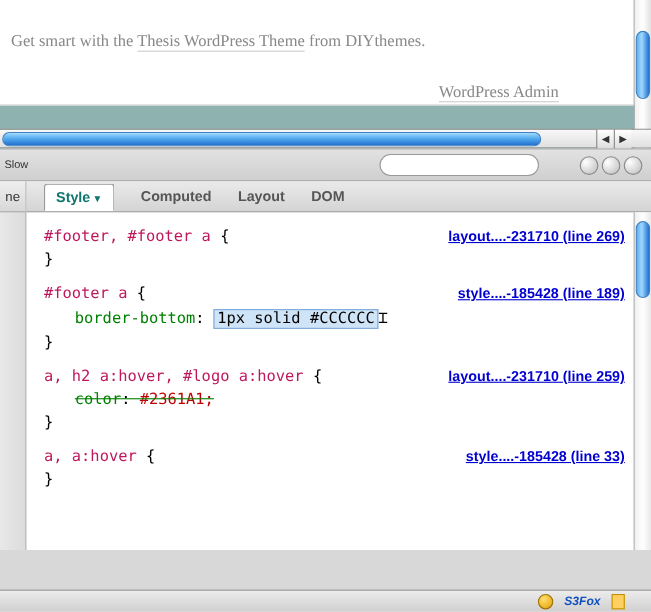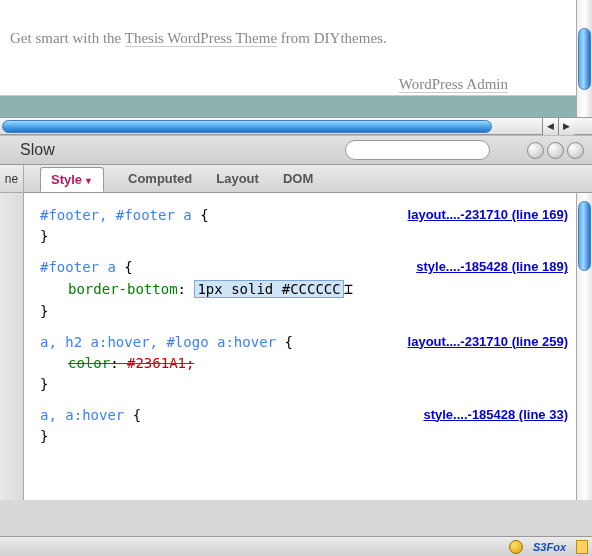--- a/index.html
+++ b/index.html
@@ -105,23 +105,23 @@
 .toolbar {
   height: 30px;
   background: linear-gradient(#e2e2e2, #cfcfcf);
   border-top: 1px solid #bbb;
   border-bottom: 1px solid #999;
   display: flex;
   align-items: center;
   position: relative;
 }
 .toolbar-label {
-  font-size: 16px;
+  font-size: 10px;
   color: #333;
-  padding-left: 20px;
+  padding-left: 4px;
 }
 .search-field {
   position: absolute;
   left: 345px;
   top: 4px;
   width: 145px;
   height: 20px;
   background: #fff;
   border: 1px solid #999;
   border-radius: 11px;
@@ -177,21 +177,21 @@
   gap: 24px;
 }
 .tab {
   font-size: 13px;
   color: #555;
   font-weight: bold;
   cursor: pointer;
 }
 .tab.active {
   background: #fff;
-  color: #be185d;
+  color: #0f766e;
   padding: 4px 10px;
   border: 1px solid #999;
   border-bottom: 1px solid #fff;
   border-radius: 3px 3px 0 0;
   margin-bottom: -1px;
 }
 .tab .dd { font-size: 9px; margin-left: 2px; }
 
 .css-body {
   margin-left: 24px;
@@ -208,21 +208,21 @@
   position: absolute;
   right: 8px;
   top: 0;
   color: #0000d0;
   font-family: "Lucida Grande", Arial, sans-serif;
   font-size: 13px;
   font-weight: bold;
   text-decoration: underline;
   cursor: pointer;
 }
-.selector { color: #3b82f6; }
+.selector { color: #be185d; }
 .brace { color: #000; }
 .prop { color: #008000; margin-left: 28px; }
 .colon { color: #000; }
 .val { color: #c00000; }
 .val-edit {
   background: #d0e4f8;
   border: 1px solid #7aa8d8;
   padding: 0 2px;
   position: relative;
 }
@@ -254,21 +254,21 @@
   position: absolute;
   bottom: 0;
   left: 0;
   right: 0;
   height: 20px;
   background: linear-gradient(#ececec,#d0d0d0);
   border-top: 1px solid #999;
   display: flex;
   align-items: center;
   justify-content: flex-end;
-  padding-right: 4px;
+  padding-right: 24px;
   gap: 10px;
   font-size: 11px;
 }
 .status-label { color: #1050c0; font-style: italic; font-weight: bold; }
 .smiley {
   width:14px;height:14px;border-radius:50%;
   background: radial-gradient(circle at 35% 30%, #ffe070, #e0a000);
   border:1px solid #a07000;
 }
 .note-icon {
@@ -315,21 +315,21 @@
   </div>
   <div class="panel-tabs">
     <span class="tab active"><span>Style</span><span class="dd">▼</span></span>
     <span class="tab">Computed</span>
     <span class="tab">Layout</span>
     <span class="tab">DOM</span>
   </div>
 
   <div class="css-body" id="rules-container">
       <div class="rule">
-        <span class="source-link">layout....-231710 (line 169)</span>
+        <span class="source-link">layout....-231710 (line 269)</span>
         <div><span class="selector">#footer, #footer a </span><span class="brace">{</span></div>
         <div class="brace">}</div>
       </div>
       <div class="rule">
         <span class="source-link">style....-185428 (line 189)</span>
         <div><span class="selector">#footer a </span><span class="brace">{</span></div>
         <div><span class="prop">border-bottom</span><span class="colon">: </span><span class="val-edit">1px solid #CCCCCC</span><span style="font-size: 15px;">⌶</span></div>
         <div class="brace">}</div>
       </div>
       <div class="rule">

